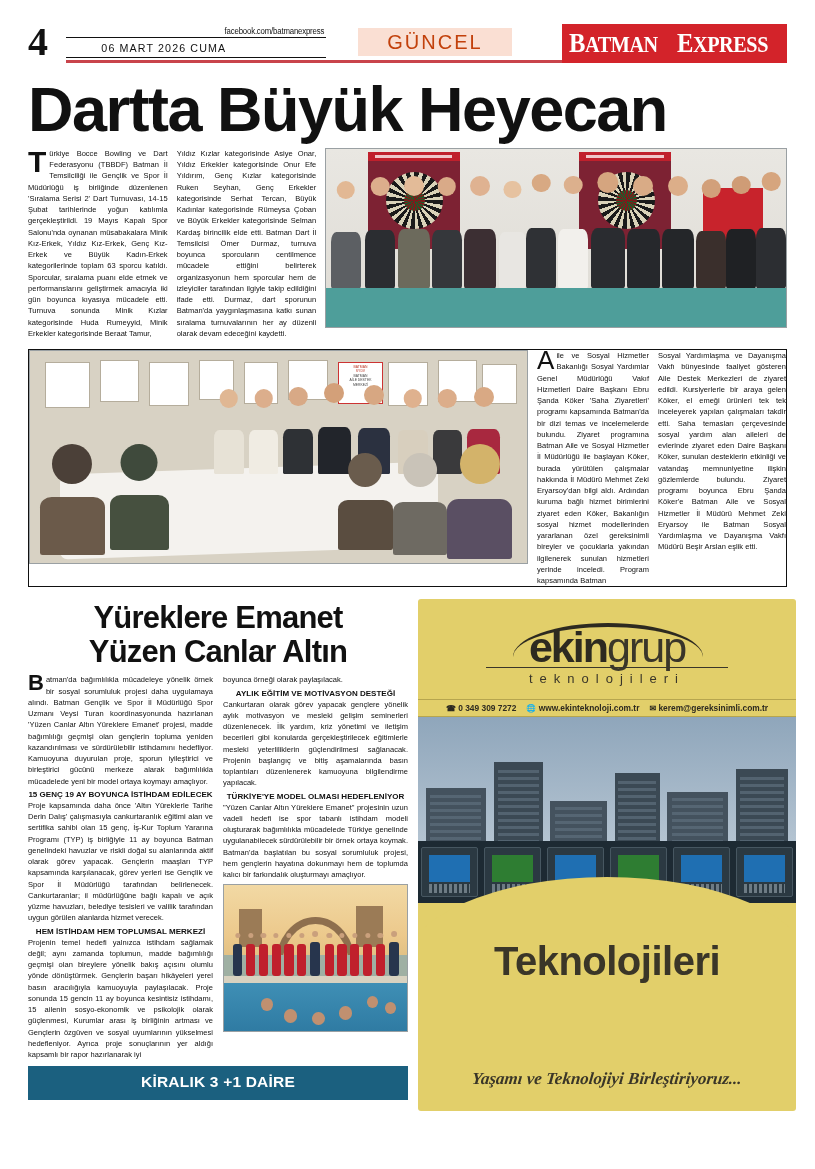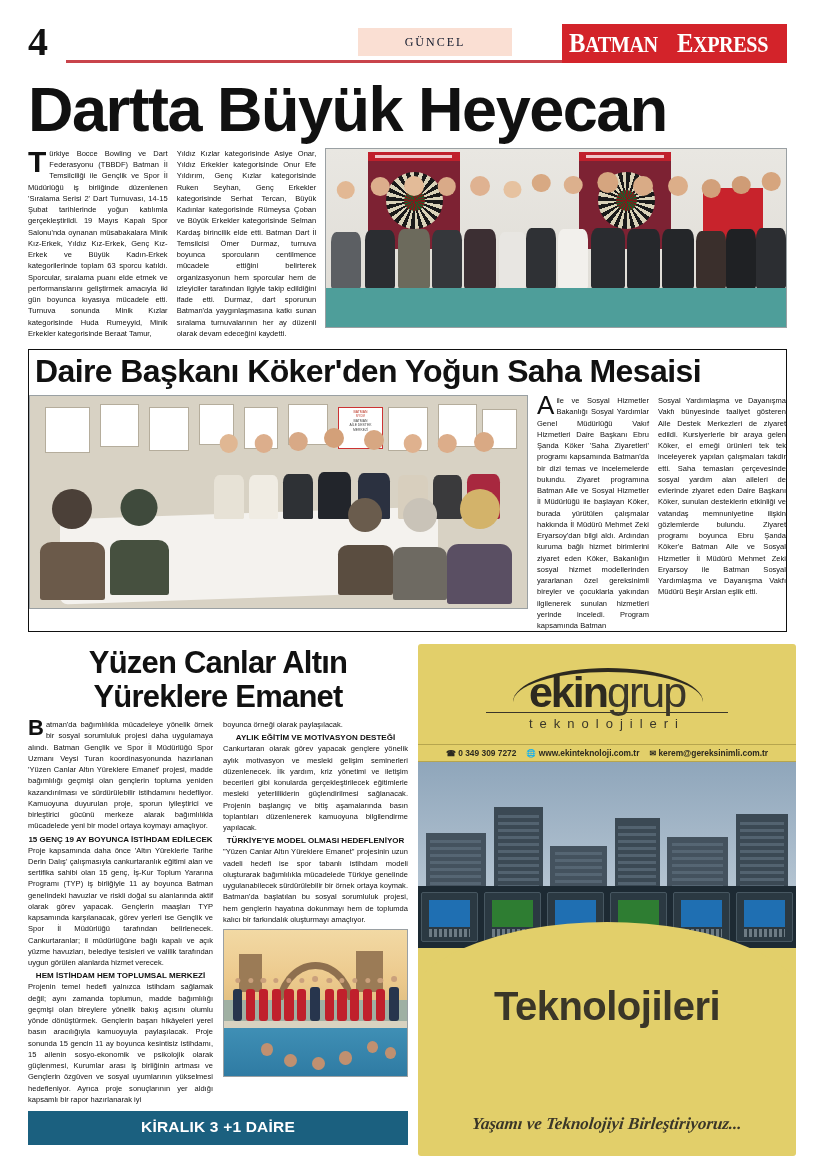--- a/index.html
+++ b/index.html
@@ -32,22 +32,22 @@
     font-size:11.5px; letter-spacing:1.2px; padding:4px 0 3px 38px;
     font-family:"Liberation Sans", sans-serif; color:#111;
     transform:scaleX(0.93); transform-origin:left center;
   }
   .mh-rule-bot { border-top:1px solid #111; }
   .mh-guncel {
     position:absolute; left:358px; top:28px; width:154px; height:28px;
     background:#fadfd3; display:flex; align-items:center; justify-content:center;
   }
   .mh-guncel span {
-    font-size:12px; letter-spacing:2px; color:#0f172a;
-    font-family:Liberation Serif, serif;
+    font-size:20px; letter-spacing:2px; color:#c2410c;
+    font-family:Liberation Sans, sans-serif;
   }
   .mh-redline { position:absolute; left:66px; top:60px; width:530px; height:3px; background:#c9444b; }
   .mh-logo {
     position:absolute; right:28px; top:24px;
     background:#d3232a; padding:3px 7px 4px 7px;
     display:flex; align-items:baseline;
   }
   .mh-logo .w { color:#fff; font-family:"Liberation Serif", serif; font-weight:bold;
     font-size:23px; letter-spacing:-0.5px; transform:scaleX(0.88); transform-origin:left; }
   .mh-logo .w .cap { font-size:28px; }
@@ -225,20 +225,26 @@
     font-size:17px; color:#3a3628; transform:skewX(-6deg);
   }
 </style>
 </head>
 <body>
 
 <div class="page">
 
   <div class="masthead">
     <div class="mh-pageno">4</div>
+    <div class="mh-datewrap">
+      <div class="mh-social">facebook.com/batmanexpress</div>
+      <div class="mh-rule-top"></div>
+      <div class="mh-date">06 MART 2026 CUMA</div>
+      <div class="mh-rule-bot"></div>
+    </div>
     <div class="mh-guncel">
       <span>GÜNCEL</span>
     </div>
     <div class="mh-redline"></div>
     <div class="mh-logo">
       <div class="w"><span class="cap">B</span><span>ATMAN</span></div>
       <div class="w w2"><span class="cap">E</span><span>XPRESS</span></div>
     </div>
   </div>
 
@@ -320,21 +326,20 @@
           </div>
         <div class="person" style="left:93.5%;width:6.5%;height:65%;">
           <div class="head" style="background:#d6a57e;"></div>
             <div class="body" style="background:#2c2e32;"></div>
           </div>
       </div>
     </div>
   </div>
 
   <div class="art2">
-    <div class="art2-head">Daire Başkanı Köker'den Yoğun Saha Mesaisi</div>
     <div class="art2-body">
       <div class="photo ph2">
         <div class="scene">
           <div class="classroom"></div>
           <div class="cr-art" style="left:3%;top:5%;width:9%;height:22%;"></div>
           <div class="cr-art" style="left:14%;top:4%;width:8%;height:20%;"></div>
           <div class="cr-art" style="left:24%;top:5%;width:8%;height:21%;"></div>
           <div class="cr-art" style="left:34%;top:4%;width:7%;height:19%;"></div>
           <div class="cr-art" style="left:43%;top:5%;width:7%;height:20%;"></div>
           <div class="cr-art" style="left:52%;top:4%;width:8%;height:19%;"></div>
@@ -415,22 +420,22 @@
           <div class="body-text">Sosyal Yardımlaşma ve Dayanışma Vakfı bünyesinde faaliyet gösteren Aile Destek Merkezleri de ziyaret edildi. Kursiyerlerle bir araya gelen Köker, el emeği ürünleri tek tek inceleyerek yapılan çalışmaları takdir etti. Saha temasları çerçevesinde sosyal yardım alan aileleri de evlerinde ziyaret eden Daire Başkanı Köker, sunulan desteklerin etkinliği ve vatandaş memnuniyetine ilişkin gözlemlerde bulundu. Ziyaret programı boyunca Ebru Şanda Köker'e Batman Aile ve Sosyal Hizmetler İl Müdürü Mehmet Zeki Eryarsoy ile Batman Sosyal Yardımlaşma ve Dayanışma Vakfı Müdürü Beşir Arslan eşlik etti.</div>
         </div>
       </div>
     </div>
   </div>
 
   <div class="lower">
 
     <div class="lower-left">
       <div class="head3">
+        <div>Yüreklere Emanet</div>
         <div>Yüzen Canlar Altın</div>
-        <div>Yüreklere Emanet</div>
       </div>
       <div class="art3-cols">
         <div class="col3">
           <div class="body-text dropcap3">Batman'da bağımlılıkla mücadeleye yönelik örnek bir sosyal sorumluluk projesi daha uygulamaya alındı. Batman Gençlik ve Spor İl Müdürlüğü Spor Uzmanı Veysi Turan koordinasyonunda hazırlanan 'Yüzen Canlar Altın Yüreklere Emanet' projesi, madde bağımlılığı geçmişi olan gençlerin topluma yeniden kazandırılması ve sürdürülebilir istihdamını hedefliyor. Kamuoyuna duyurulan proje, sporun iyileştirici ve birleştirici gücünü merkeze alarak bağımlılıkla mücadelede yeni bir model ortaya koymayı amaçlıyor.</div>
           <div class="sub-head">15 GENÇ 19 AY BOYUNCA İSTİHDAM EDİLECEK</div>
           <div class="body-text">Proje kapsamında daha önce 'Altın Yüreklerle Tarihe Derin Dalış' çalışmasıyla cankurtaranlık eğitimi alan ve sertifika sahibi olan 15 genç, İş-Kur Toplum Yararına Programı (TYP) iş birliğiyle 11 ay boyunca Batman genelindeki havuzlar ve riskli doğal su alanlarında aktif olarak görev yapacak. Gençlerin maaşları TYP kapsamında karşılanacak, görev yerleri ise Gençlik ve Spor İl Müdürlüğü tarafından belirlenecek. Cankurtaranlar; il müdürlüğüne bağlı kapalı ve açık yüzme havuzları, belediye tesisleri ve valilik tarafından uygun görülen alanlarda hizmet verecek.</div>
           <div class="sub-head">HEM İSTİHDAM HEM TOPLUMSAL MERKEZİ</div>
           <div class="body-text">Projenin temel hedefi yalnızca istihdam sağlamak değil; aynı zamanda toplumun, madde bağımlılığı geçmişi olan bireylere yönelik bakış açısını olumlu yönde dönüştürmek. Gençlerin başarı hikâyeleri yerel basın aracılığıyla kamuoyuyla paylaşılacak. Proje sonunda 15 gencin 11 ay boyunca kesintisiz istihdamı, 15 ailenin sosyo-ekonomik ve psikolojik olarak güçlenmesi, Kurumlar arası iş birliğinin artması ve Gençlerin özgüven ve sosyal uyumlarının yükselmesi hedefleniyor. Ayrıca proje sonuçlarının yer aldığı kapsamlı bir rapor hazırlanarak iyi</div>
         </div>
         <div class="col3">

